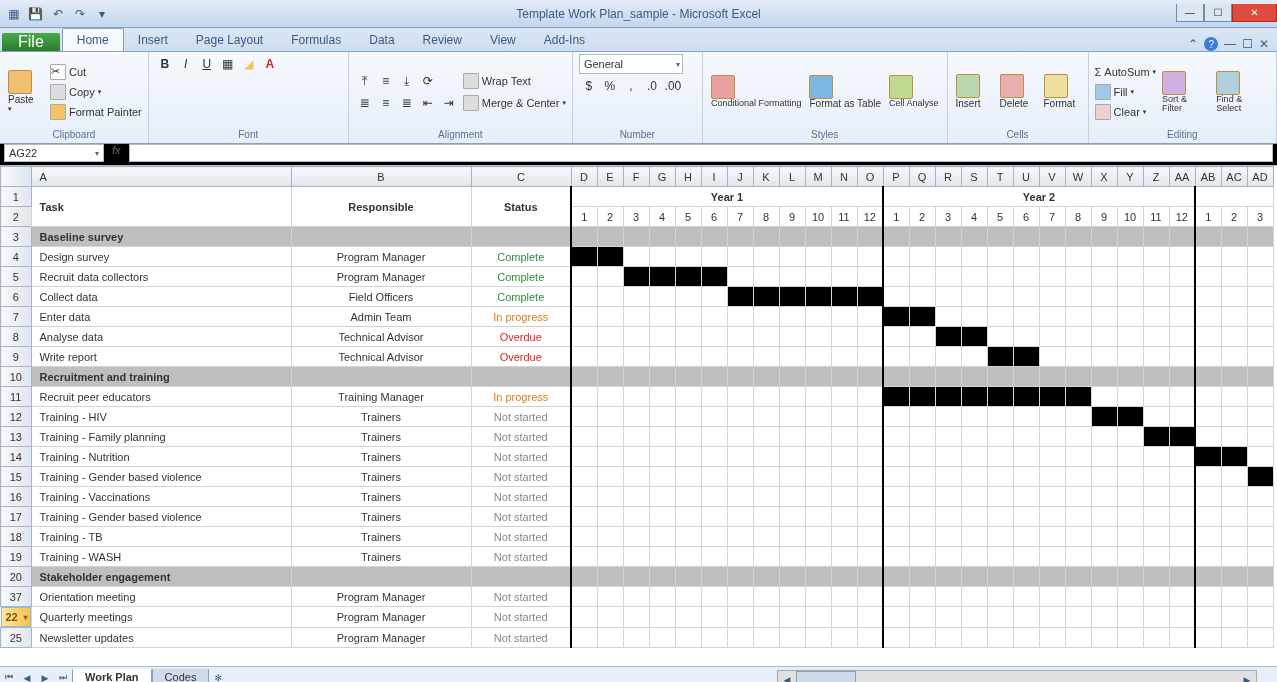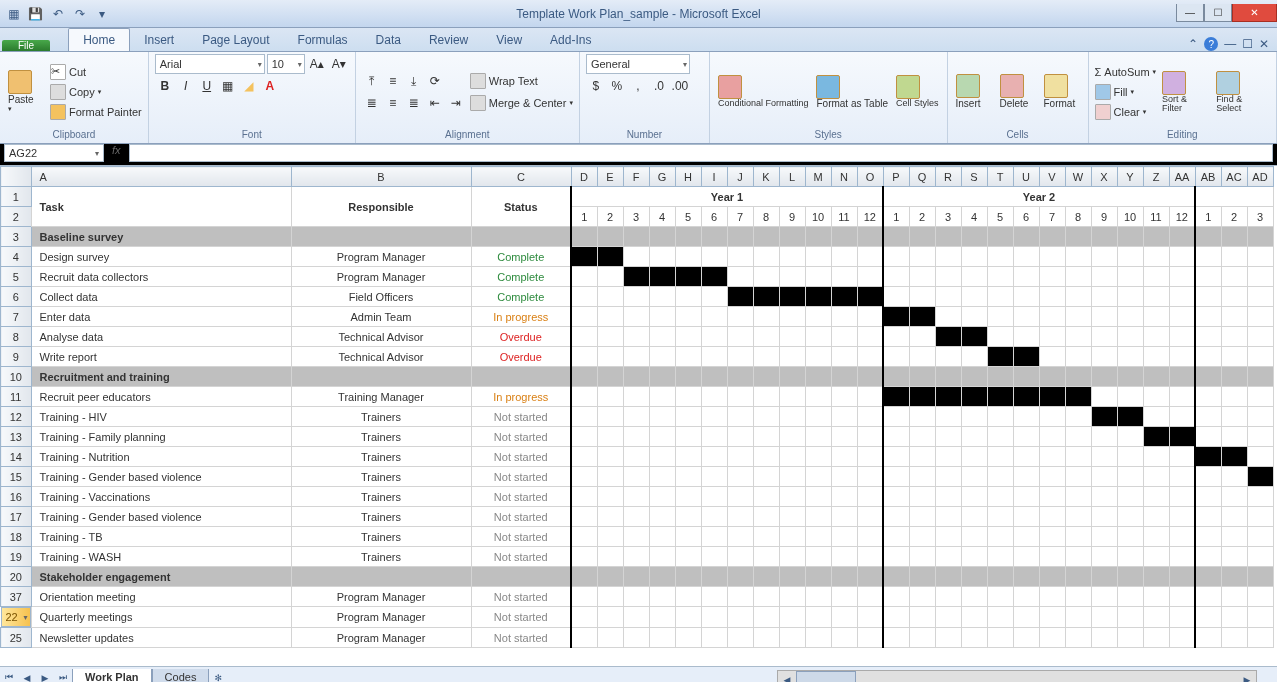--- a/index.html
+++ b/index.html
@@ -5,21 +5,21 @@
 *{box-sizing:border-box;margin:0;padding:0;font-family:'Segoe UI',Tahoma,sans-serif}
 body{background:#fff;font-size:11px;color:#333;overflow:hidden}
 .titlebar{height:28px;background:linear-gradient(#e4ecf7,#c3d6ee);display:flex;align-items:center;position:relative;border-bottom:1px solid #8ba0bc}
 .qat{display:flex;align-items:center;gap:2px;padding-left:4px}
 .qat-btn{width:20px;height:20px;display:flex;align-items:center;justify-content:center;font-size:12px;color:#3b5a82}
 .title{position:absolute;left:50%;transform:translateX(-50%);font-size:12px;color:#3b5a82}
 .winbtns{position:absolute;right:0;display:flex;height:20px}
 .winbtn{width:28px;height:18px;border:1px solid #7a8a9e;border-top:none;display:flex;align-items:center;justify-content:center;font-size:10px;background:#dce6f2}
 .winbtn.close{background:#e04b3e;color:#fff;border-color:#a82e22;width:45px}
 .tabbar{height:24px;background:linear-gradient(#dbe6f4,#cddef0);display:flex;align-items:flex-end;padding-left:2px;border-bottom:1px solid #8ba0bc;position:relative}
-.filetab{background:linear-gradient(#48a84a,#2b7b2d);color:#fff;padding:0 16px;font-size:10px;border-radius:2px 2px 0 0;margin-right:18px}
+.filetab{background:linear-gradient(#48a84a,#2b7b2d);color:#fff;padding:0 16px;font-size:16px;border-radius:2px 2px 0 0;margin-right:2px}
 .ribtab{padding:4px 14px;font-size:12px;color:#3b5a82;cursor:pointer}
 .ribtab.active{background:#f6f9fd;border:1px solid #8ba0bc;border-bottom:none;border-radius:2px 2px 0 0}
 .help{position:absolute;right:8px;display:flex;gap:6px;color:#3b5a82;font-size:12px}
 .ribbon{height:92px;background:linear-gradient(#f6f9fd,#e6eef9);border-bottom:1px solid #8ba0bc;display:flex}
 .group{border-right:1px solid #c3d1e2;padding:2px 6px;display:flex;flex-direction:column;justify-content:space-between;position:relative}
 .grouplabel{font-size:10px;color:#5a7090;text-align:center;padding-bottom:1px}
 .gbody{flex:1;display:flex;align-items:center;gap:4px}
 .bigbtn{display:flex;flex-direction:column;align-items:flex-start;gap:0;padding:2px;font-size:10px;color:#333;min-width:40px}
 .bigicon{width:24px;height:24px;background:#f0c070;border:1px solid #c09040;border-radius:2px}
 .smallrow{display:flex;align-items:center;gap:3px;font-size:11px;color:#333;height:20px}
@@ -30,21 +30,21 @@
 .tbbtn{width:20px;height:20px;border:1px solid transparent;display:flex;align-items:center;justify-content:center;font-size:12px}
 .fmlbar{height:22px;background:#000000;border-bottom:1px solid #abc;display:flex;align-items:flex-start}
 .namebox{width:100px;height:18px;border:1px solid #abc;background:#fff;margin-left:4px;padding:0 4px;display:flex;align-items:center;font-size:11px}
 .fxlabel{padding:0 8px;font-style:italic;color:#666}
 .fxinput{flex:1;height:18px;border:1px solid #abc;background:#fff;margin-right:4px}
 .gridwrap{position:relative;height:500px;overflow:auto}
 table{border-collapse:collapse;table-layout:fixed}
 th,td{border:1px solid #d4d4d4;height:20px;font-size:11px;text-align:center;background:#fff;padding:0 4px;white-space:nowrap;overflow:hidden}
 th{background:linear-gradient(#f7f9fb,#e1e6ec);color:#333;font-weight:normal;border-color:#9eb6ce}
 .rowh{width:30px;background:linear-gradient(90deg,#f7f9fb,#e1e6ec);border-color:#9eb6ce;font-weight:normal}
-.rowh.sel{background:linear-gradient(90deg,#ffe79c,#f6c14e);color:#7a5300;font-weight:normal}
+.rowh.sel{background:linear-gradient(90deg,#ffe79c,#f6c14e);color:#7a5300;font-weight:bold}
 .colA{width:260px;text-align:left;padding-left:8px}
 .colB{width:180px}
 .colC{width:100px}
 .colM{width:26px}
 .hdrcell{font-weight:bold}
 .secrow td{background:#bfbfbf;font-weight:bold;text-align:left;padding-left:8px}
 .secrow td.colM{padding:0}
 .ganttcell{padding:0}
 .bar{background:#000;width:100%;height:100%}
 .status-Complete{color:#2e8b3e}
@@ -120,30 +120,20 @@
             <span class="smallicon" style="background:#f4c25e"></span>
             <span>Format Painter</span>
           </div>
       </div>
     </div>
     <div class="grouplabel">Clipboard</div>
   </div>
 
   <div class="group" style="min-width:200px">
     <div class="gbody" style="flex-direction:column;align-items:flex-start;gap:2px">
-      <div style="display:flex;gap:2px">
-        <div class="sel" style="width:110px">
-            <span>Arial</span>
-          </div>
-        <div class="sel" style="width:38px">
-            <span>10</span>
-          </div>
-        <span class="tbbtn">A▴</span>
-        <span class="tbbtn">A▾</span>
-      </div>
       <div class="btnrow">
         <span class="tbbtn">
             <b>B</b>
           </span>
         <span class="tbbtn">
             <i>I</i>
           </span>
         <span class="tbbtn">
             <u>U</u>
           </span>
@@ -210,21 +200,21 @@
       <div class="bigbtn">
           <div class="bigicon" style="background:#e8a0a0"></div>
           <span style="font-size:9px;line-height:1">Conditional Formatting</span>
         </div>
       <div class="bigbtn">
           <div class="bigicon" style="background:#7ab8e0"></div>
           <span style="font-size:10px;line-height:1">Format as Table</span>
         </div>
       <div class="bigbtn">
           <div class="bigicon" style="background:#c0d890"></div>
-          <span style="font-size:9px;line-height:1">Cell Styles</span>
+          <span style="font-size:9px;line-height:1">Cell Analyse</span>
         </div>
     </div>
     <div class="grouplabel">Styles</div>
   </div>
 
   <div class="group">
     <div class="gbody">
       <div class="bigbtn">
           <div class="bigicon" style="background:#b8d8b0"></div>
           <span>Insert</span>

